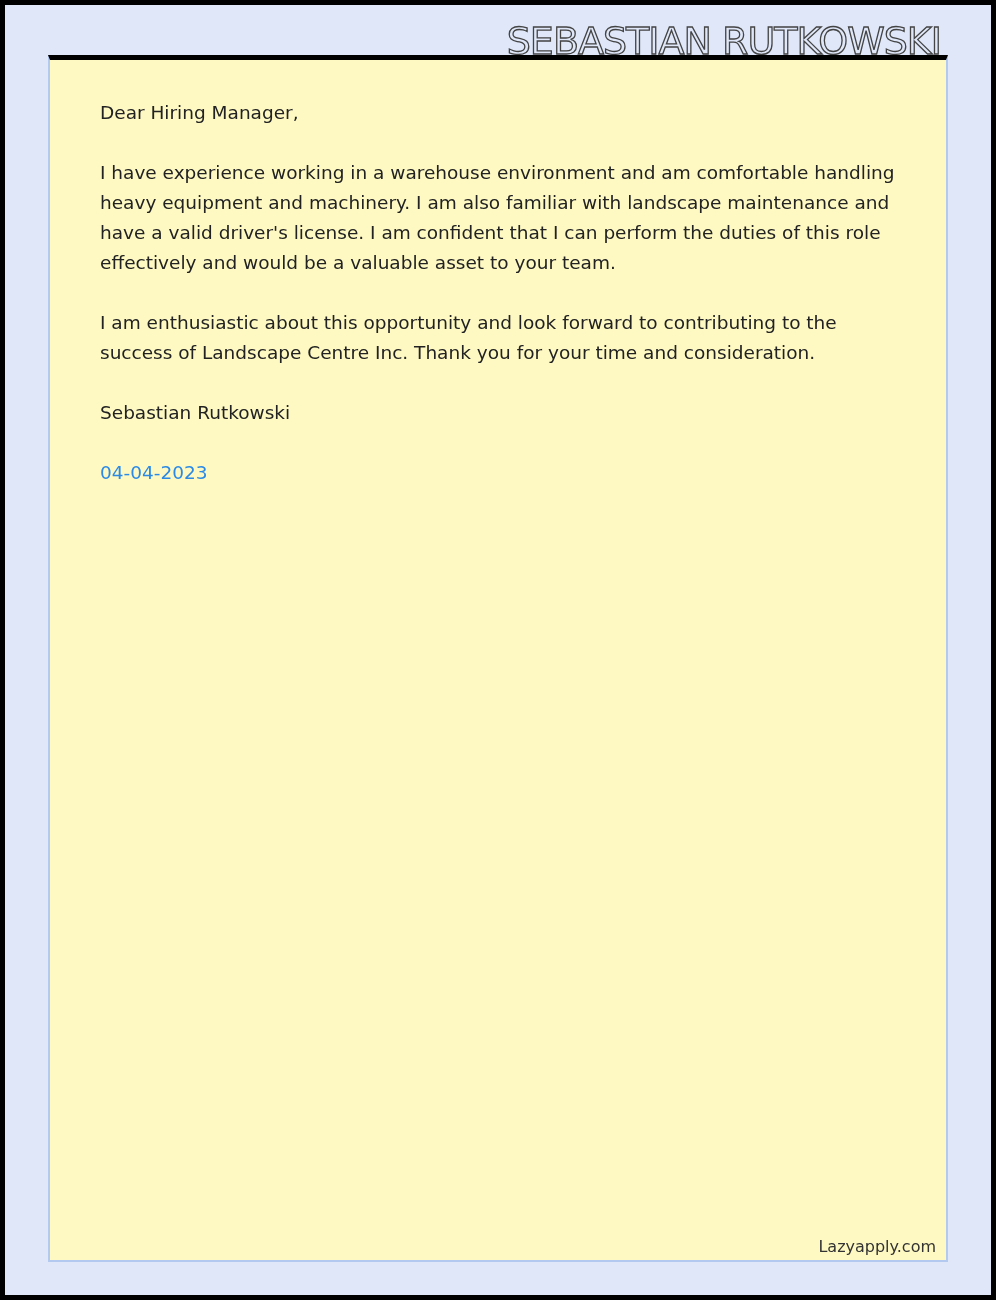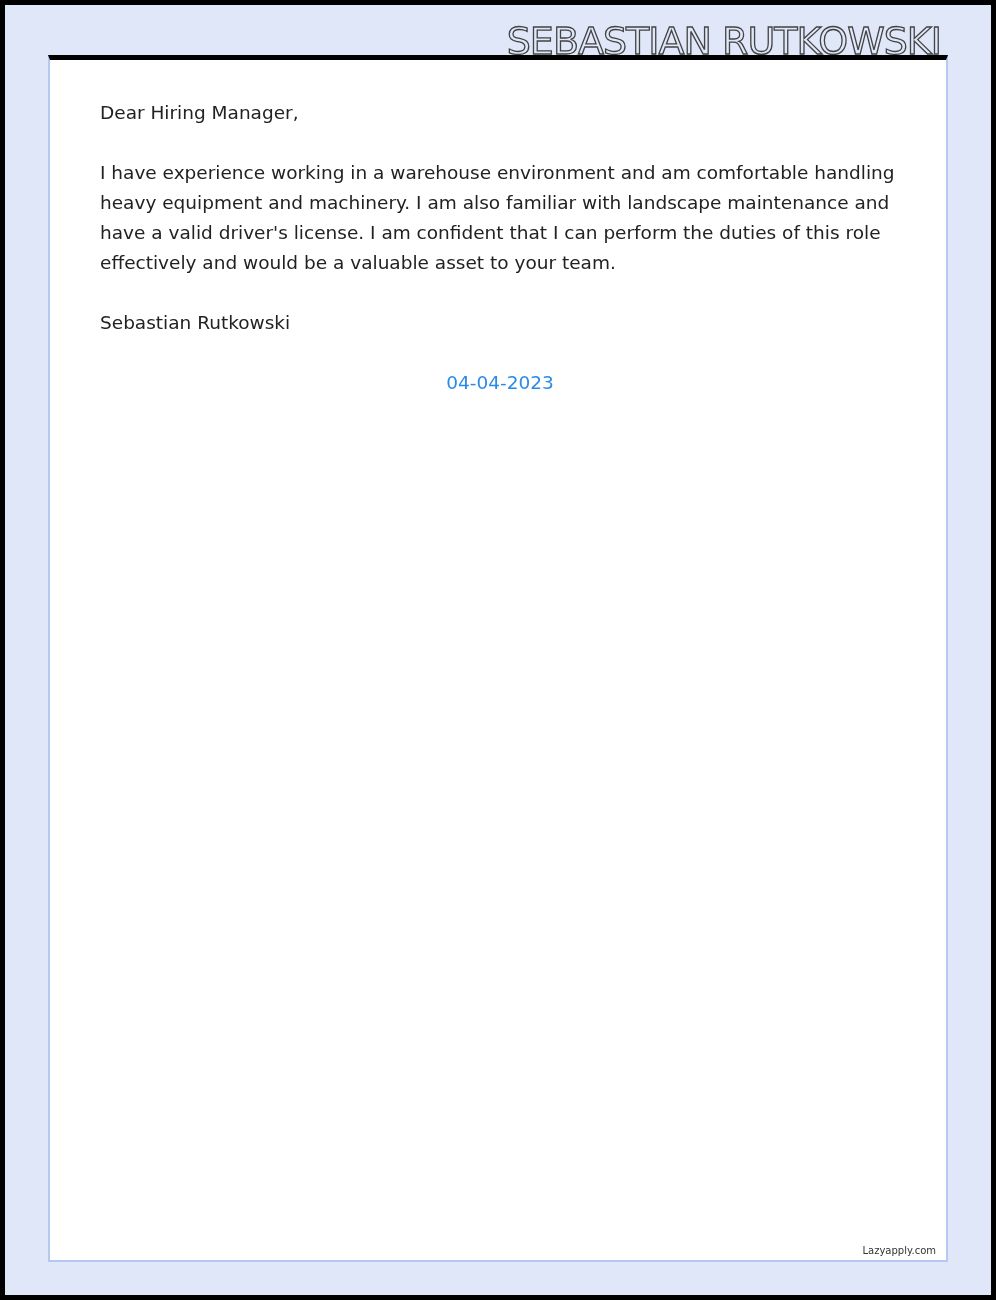--- a/index.html
+++ b/index.html
@@ -12,40 +12,41 @@
   .title {
     position:absolute; right:50px; top:14px;
     font-size:38px; letter-spacing:-1px;
     color:#dfe7f8; -webkit-text-stroke:1.3px #444;
     font-family:"DejaVu Sans", sans-serif; line-height:44px;
     white-space:nowrap;
   }
   .card {
     position:absolute; left:43px; top:50px;
     width:900px; height:1207px; box-sizing:border-box;
-    background:#ffffff; border-top:5px solid #000;
+    background:#fef9c3; border-top:5px solid #000;
     border-left:2px solid #b3c9ef; border-right:2px solid #b3c9ef; border-bottom:2px solid #b3c9ef;
   }
   .content {
     position:absolute; left:50px; top:38px; width:800px;
     font-size:18.5px; line-height:30px; color:#222;
   }
   .content p { margin:0 0 30px 0; }
-  .date { color:#2b8ae6; margin-top:-20px;text-align:center; }
+  .date { color:#2b8ae6; margin-top:-20px; }
   .footer {
     position:absolute; right:10px; bottom:4px;
-    font-size:10px; color:#333;
+    font-size:16px; color:#333;
   }
 </style>
 </head>
 <body>
 
 <div class="title">SEBASTIAN RUTKOWSKI</div>
 
 <div class="card">
   <div class="content">
     <p>Dear Hiring Manager,</p>
     <p>I have experience working in a warehouse environment and am comfortable handling heavy equipment and machinery. I am also familiar with landscape maintenance and have a valid driver's license. I am confident that I can perform the duties of this role effectively and would be a valuable asset to your team.</p>
+    <p>I am enthusiastic about this opportunity and look forward to contributing to the success of Landscape Centre Inc. Thank you for your time and consideration.</p>
     <p>Sebastian Rutkowski</p>
     <p class="date">04-04-2023</p>
   </div>
   <div class="footer">Lazyapply.com</div>
 </div>
 
 </body></html>

